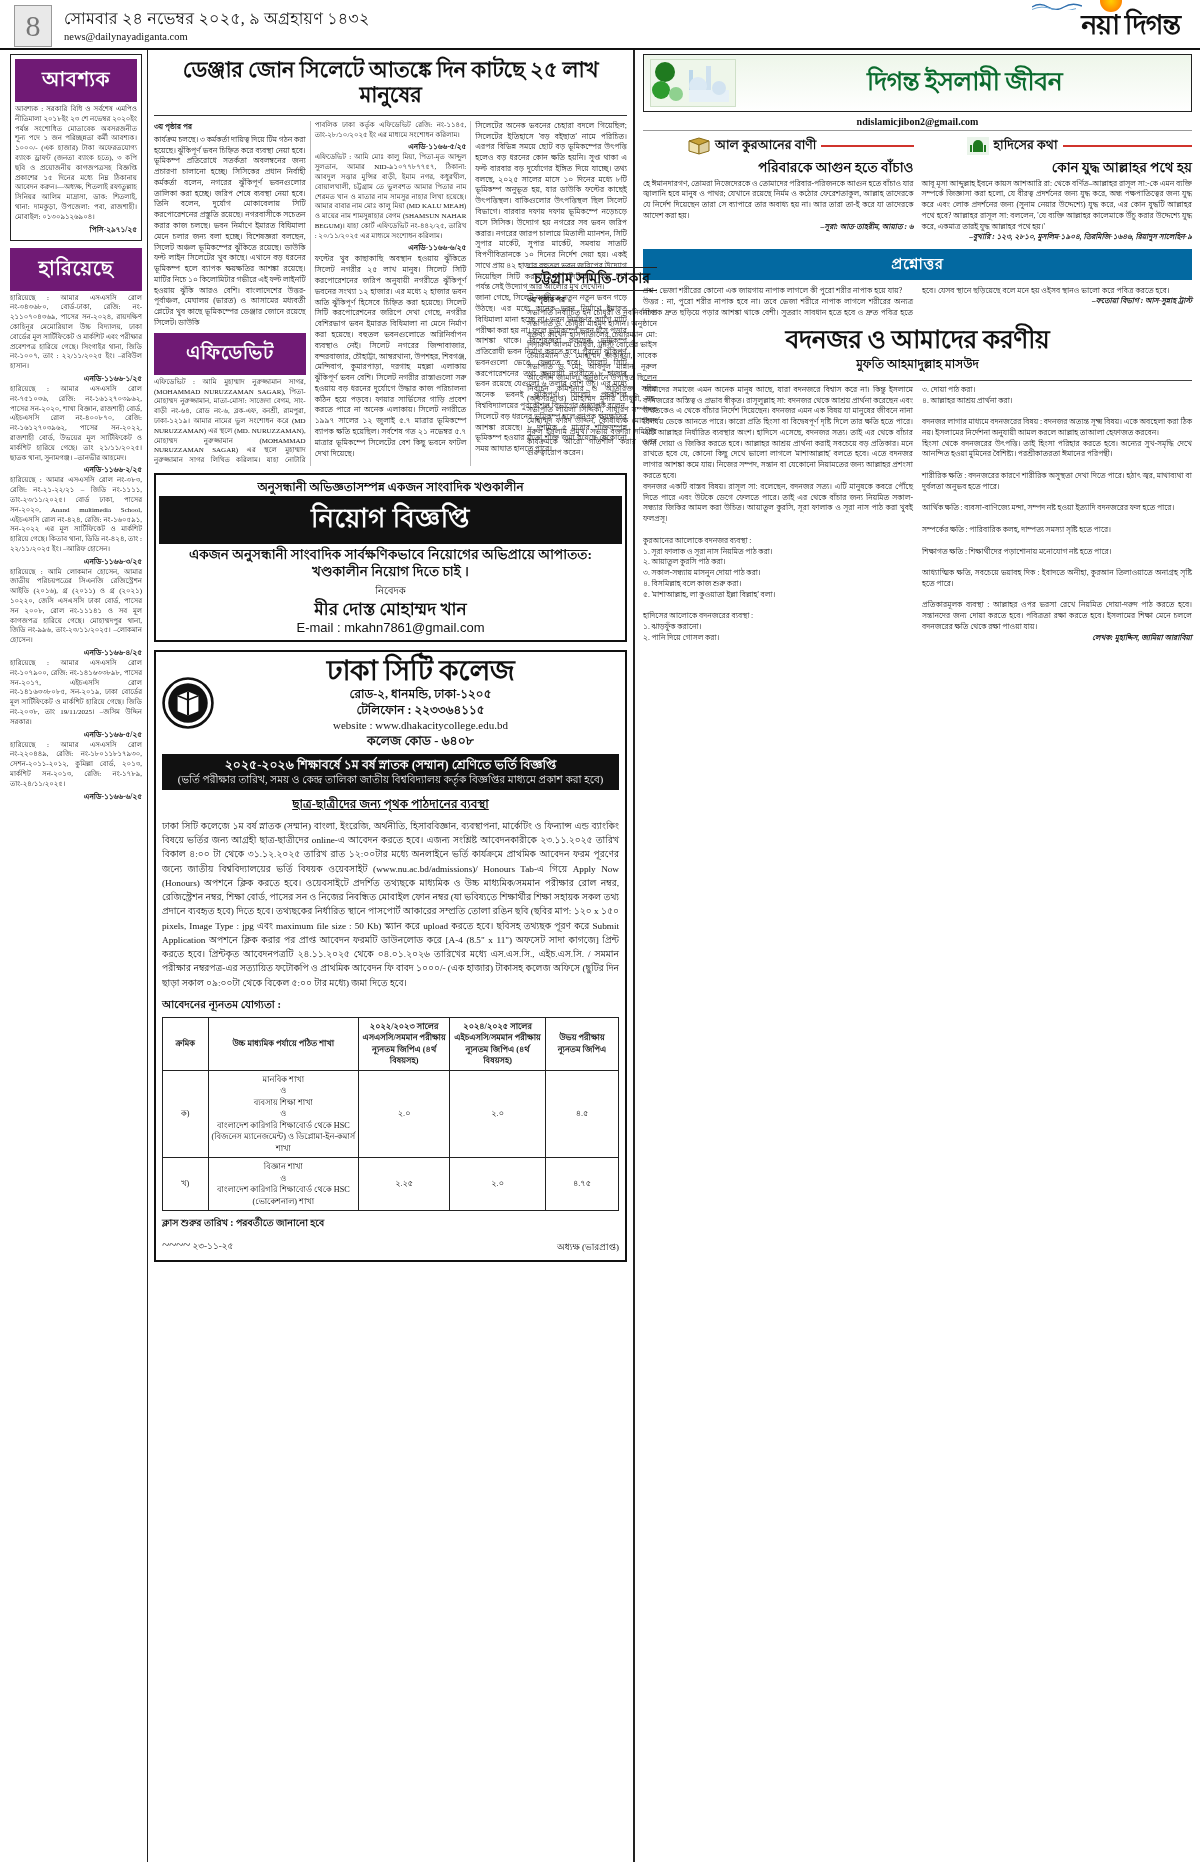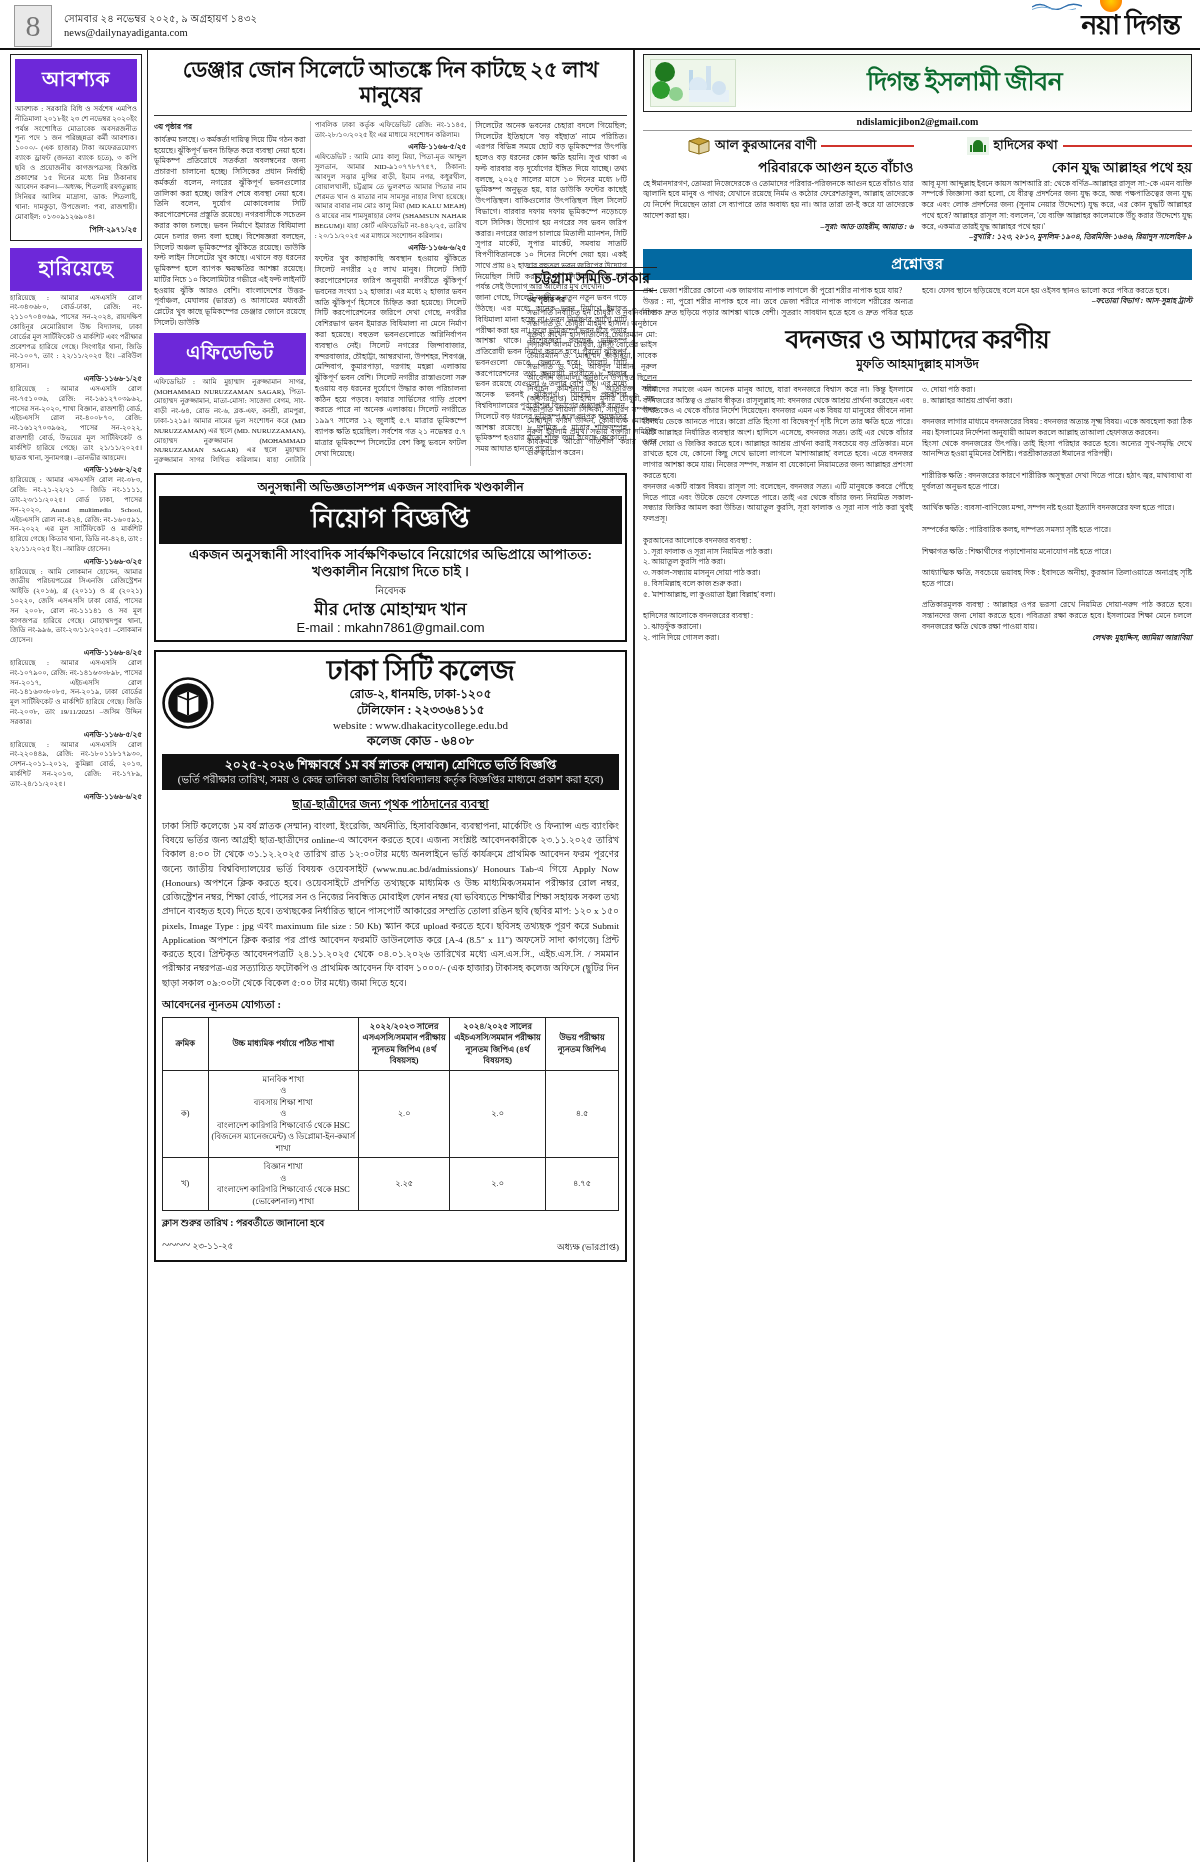--- a/index.html
+++ b/index.html
@@ -18,21 +18,21 @@
     height:50px;padding:4px 14px 0 14px;box-sizing:border-box;
     border-bottom:2px solid #111;
     position:relative;
   }
   .pagenum{
     width:36px;height:40px;border:1px solid #999;background:#e9e9e9;
     color:#777;font-size:30px;line-height:40px;text-align:center;
     font-family:"Liberation Serif",serif;flex:0 0 auto;
   }
   .masthead-dates{margin-left:12px;line-height:1.35;}
-  .masthead-dates .d1{font-size:10px;letter-spacing:.2px;}
+  .masthead-dates .d1{font-size:16px;letter-spacing:.2px;}
   .masthead-dates .d2{font-size:10.5px;}
   .brand{
     margin-left:auto;display:flex;align-items:flex-end;gap:2px;
     font-size:27px;font-weight:bold;letter-spacing:-1px;
     position:relative;padding-right:6px;
   }
   .brand .sunspot{
     position:absolute;top:-14px;right:64px;width:22px;height:22px;border-radius:50%;
     background:radial-gradient(circle,#ffd000 0%,#ff9100 60%,#ff6a00 100%);
   }
@@ -44,21 +44,21 @@
   .colB{width:487px;flex:0 0 487px;padding:4px 6px 0 6px;box-sizing:border-box;border-right:2px solid #222;}
   .colC{width:565px;flex:1 1 auto;padding:4px 8px 0 8px;box-sizing:border-box;}
 
   
   .txt{font-size:7.6px;line-height:1.42;text-align:justify;
        font-family:"Liberation Serif",serif;hyphens:auto;word-spacing:-0.3px;}
   .mini{font-size:7px;line-height:1.4;text-align:justify;}
 
   
   .revbar{
-    background:#6d28d9;color:#fff;text-align:center;font-weight:bold;
+    background:#701a75;color:#fff;text-align:center;font-weight:bold;
     padding:3px 2px;margin:4px 0 3px 0;letter-spacing:.5px;
   }
   .revbar.big{font-size:19px;padding:5px 2px;}
   .boxed{border:1px solid #222;padding:0 4px 4px 4px;margin-bottom:7px;}
 
   .colA .revbar.big{font-size:20px;}
   .sig{text-align:right;font-weight:bold;font-size:7.4px;margin-top:1px;}
 
   
   .headline{

